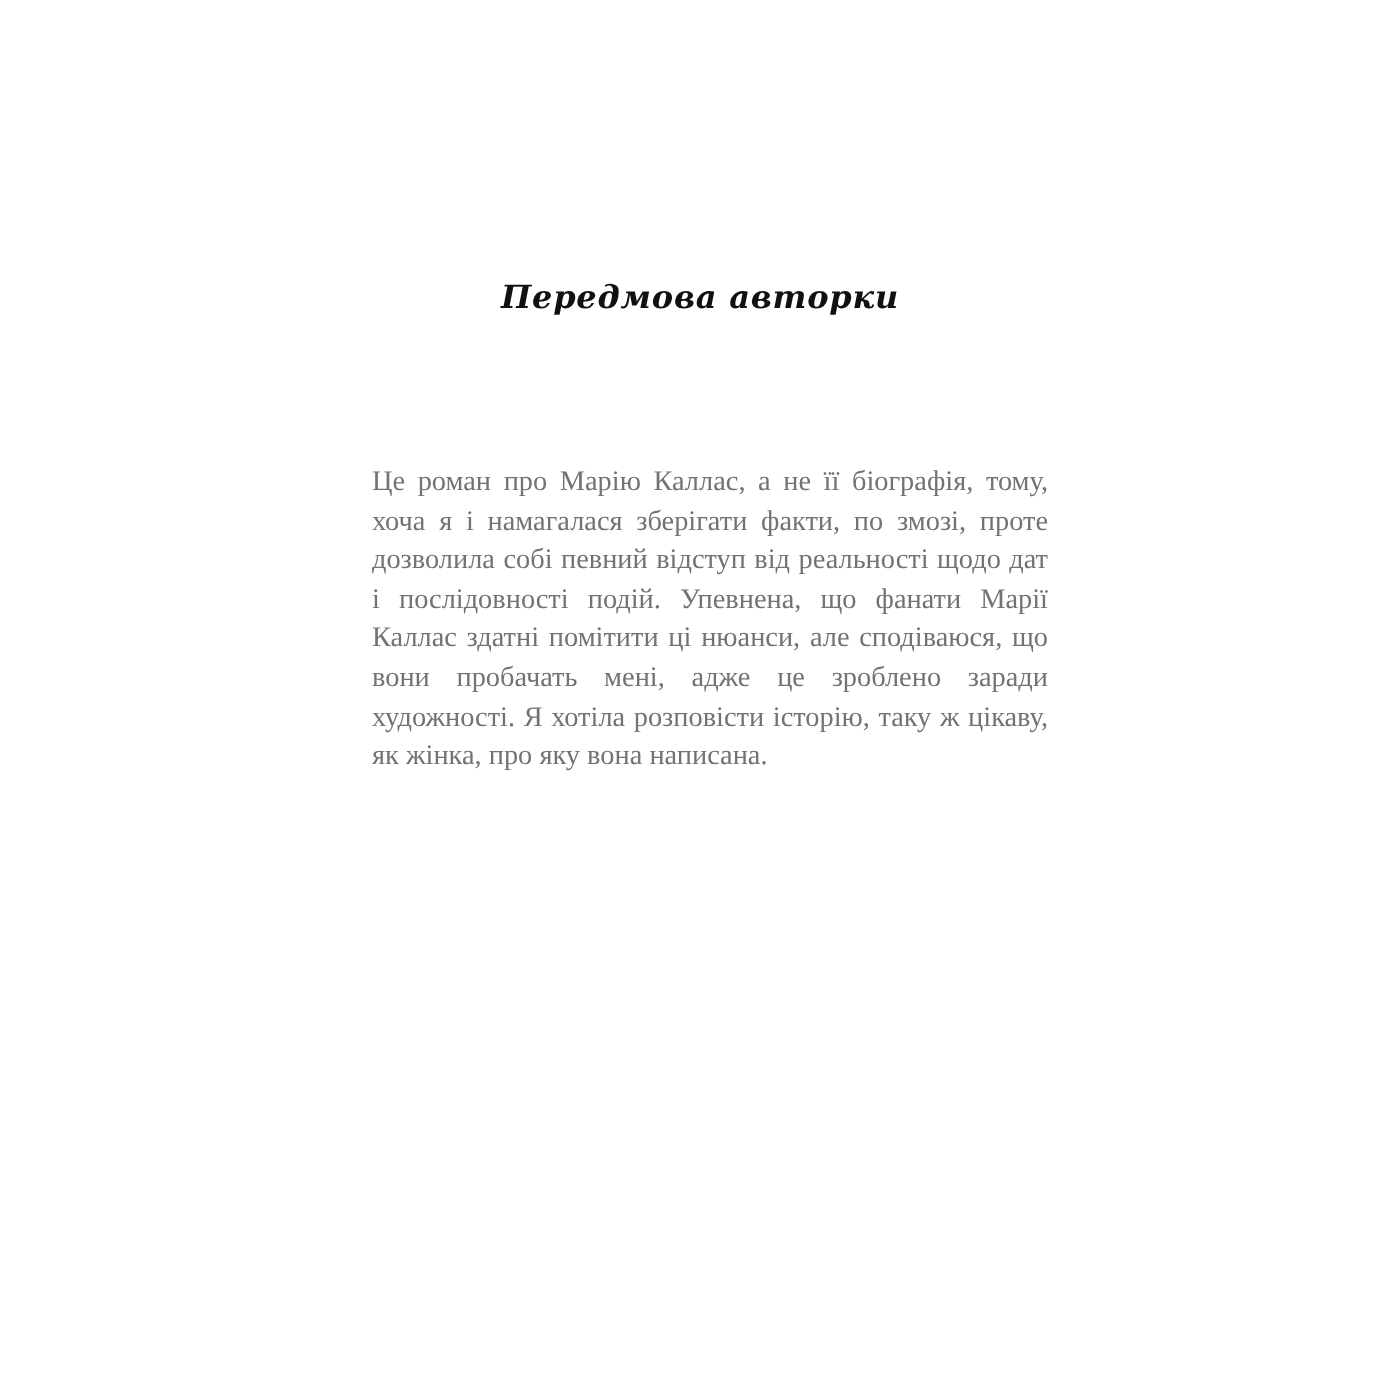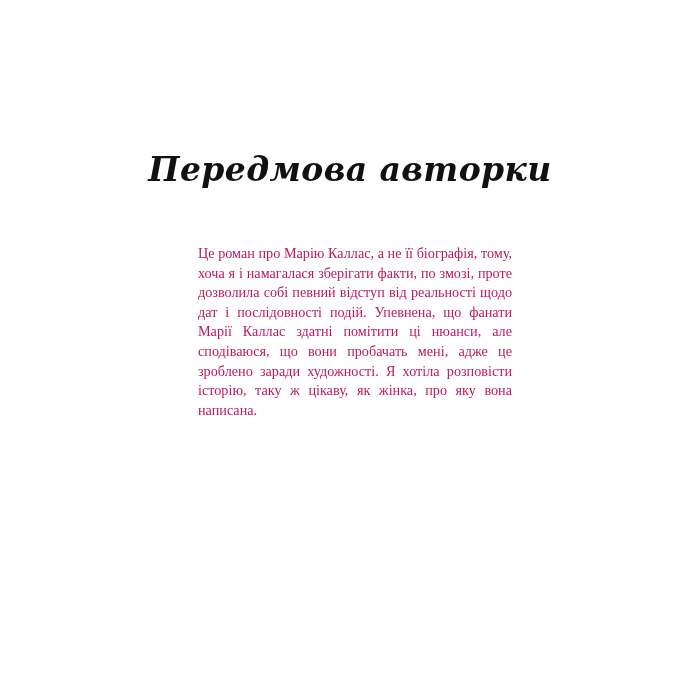--- a/index.html
+++ b/index.html
@@ -22,38 +22,38 @@
   }
   .page-title {
     position: absolute;
     left: 0;
     right: 0;
     top: 128px;
     text-align: center;
     font-family: "DejaVu Serif", serif;
     font-style: italic;
     font-weight: bold;
-    font-size: 33px;
+    font-size: 16px;
     letter-spacing: 0.4px;
     color: #111111;
   }
   .body-block {
     position: absolute;
     left: 186px;
     top: 232px;
     width: 338px;
   }
   .body-paragraph {
-    margin: 12px;
+    margin: 0;
     font-family: "Liberation Serif", serif;
     font-size: 14.2px;
     line-height: 19.6px;
     text-align: justify;
     text-justify: inter-word;
-    color: #be185d;
+    color: #737373;
     hyphens: manual;
   }
 </style>
 </head>
 <body>
 
 <div class="page">
 
   <h1 class="page-title">Передмова авторки</h1>
 

